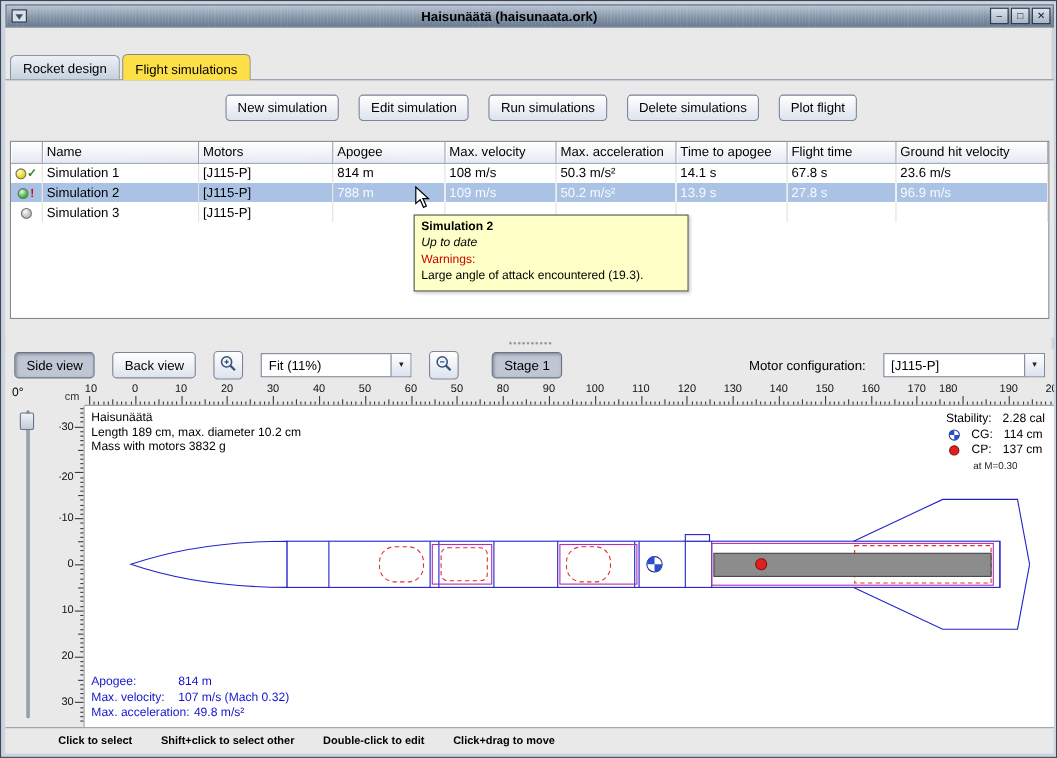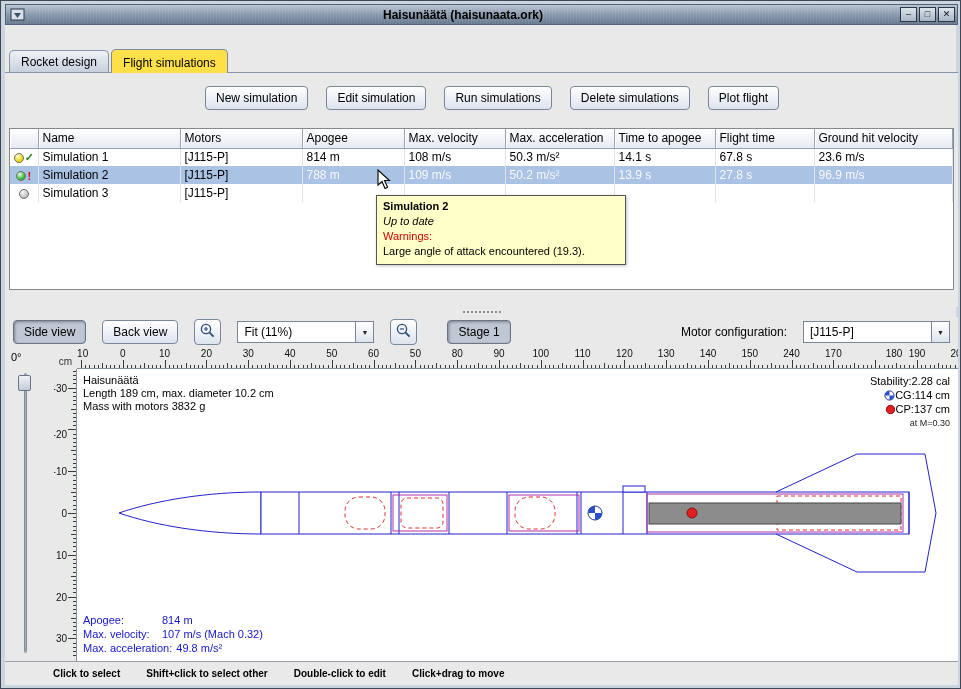--- a/index.html
+++ b/index.html
@@ -159,21 +159,21 @@
     overflow:hidden; border-right:1px solid #868e9a; }
   .vlabel { position:absolute; right:9px; transform:translateY(-50%); font-size:10px; color:#111; }
   .vtick { position:absolute; right:0; height:1px; background:#3a3a3a; }
   .vtick.minor { width:3px; } .vtick.mid { width:5px; } .vtick.major { width:8px; }
 
   .canvas { position:absolute; left:72px; top:22px; width:881px; height:292px; background:#fff; overflow:hidden; }
   .rocket-svg { position:absolute; left:0; top:0; }
 
   .rocket-info { position:absolute; left:6px; top:5px; font-size:11px; line-height:13px; color:#000; }
   .stability { position:absolute; right:8px; top:5px; font-size:11px; line-height:14px; color:#000; }
-  .stability .srow { display:flex; justify-content:flex-end; align-items:center; gap:0; }
+  .stability .srow { display:flex; justify-content:center; align-items:center; gap:10px; }
   .mach { font-size:9px; color:#222; }
   .flight-info { position:absolute; left:6px; top:244px; font-size:11px; line-height:14px; color:#1515cc; }
   .fi-row { display:flex; }
   .fi-label { min-width:79px; padding-right:4px; }
 
   
   .hintbar {
     position:absolute; left:4px; top:660px; width:953px; height:24px;
     background:#e9e9e9; border-top:1px solid #9aa0a8;
     display:flex; align-items:center; gap:26px; padding-left:48px;
@@ -513,21 +513,21 @@
         <div class="htick minor" style="left: 676.98px;"></div>
         <div class="htick minor" style="left: 681.16px;"></div>
         <div class="htick minor" style="left: 685.34px;"></div>
         <div class="htick minor" style="left: 689.52px;"></div>
         <div class="htick mid" style="left: 693.7px;"></div>
         <div class="htick minor" style="left: 697.88px;"></div>
         <div class="htick minor" style="left: 702.06px;"></div>
         <div class="htick minor" style="left: 706.24px;"></div>
         <div class="htick minor" style="left: 710.42px;"></div>
         <div class="htick major" style="left: 714.6px;"></div>
-        <div class="hlabel" style="left: 714.6px;">240</div>
+        <div class="hlabel" style="left: 714.6px;">160</div>
         <div class="htick minor" style="left: 718.78px;"></div>
         <div class="htick minor" style="left: 722.96px;"></div>
         <div class="htick minor" style="left: 727.14px;"></div>
         <div class="htick minor" style="left: 731.32px;"></div>
         <div class="htick mid" style="left: 735.5px;"></div>
         <div class="htick minor" style="left: 739.68px;"></div>
         <div class="htick minor" style="left: 743.86px;"></div>
         <div class="htick minor" style="left: 748.04px;"></div>
         <div class="htick minor" style="left: 752.22px;"></div>
         <div class="htick major" style="left: 756.4px;"></div>
@@ -535,21 +535,21 @@
         <div class="htick minor" style="left: 760.58px;"></div>
         <div class="htick minor" style="left: 764.76px;"></div>
         <div class="htick minor" style="left: 768.94px;"></div>
         <div class="htick minor" style="left: 773.12px;"></div>
         <div class="htick mid" style="left: 777.3px;"></div>
         <div class="htick minor" style="left: 781.48px;"></div>
         <div class="htick minor" style="left: 785.66px;"></div>
         <div class="htick minor" style="left: 789.84px;"></div>
         <div class="htick minor" style="left: 794.02px;"></div>
         <div class="htick major" style="left: 798.2px;"></div>
-        <div class="hlabel" style="left: 817px;">180</div>
+        <div class="hlabel" style="left: 785px;">180</div>
         <div class="htick minor" style="left: 802.38px;"></div>
         <div class="htick minor" style="left: 806.56px;"></div>
         <div class="htick minor" style="left: 810.74px;"></div>
         <div class="htick minor" style="left: 814.92px;"></div>
         <div class="htick mid" style="left: 819.1px;"></div>
         <div class="htick minor" style="left: 823.28px;"></div>
         <div class="htick minor" style="left: 827.46px;"></div>
         <div class="htick minor" style="left: 831.64px;"></div>
         <div class="htick minor" style="left: 835.82px;"></div>
         <div class="htick major" style="left: 840px;"></div>

